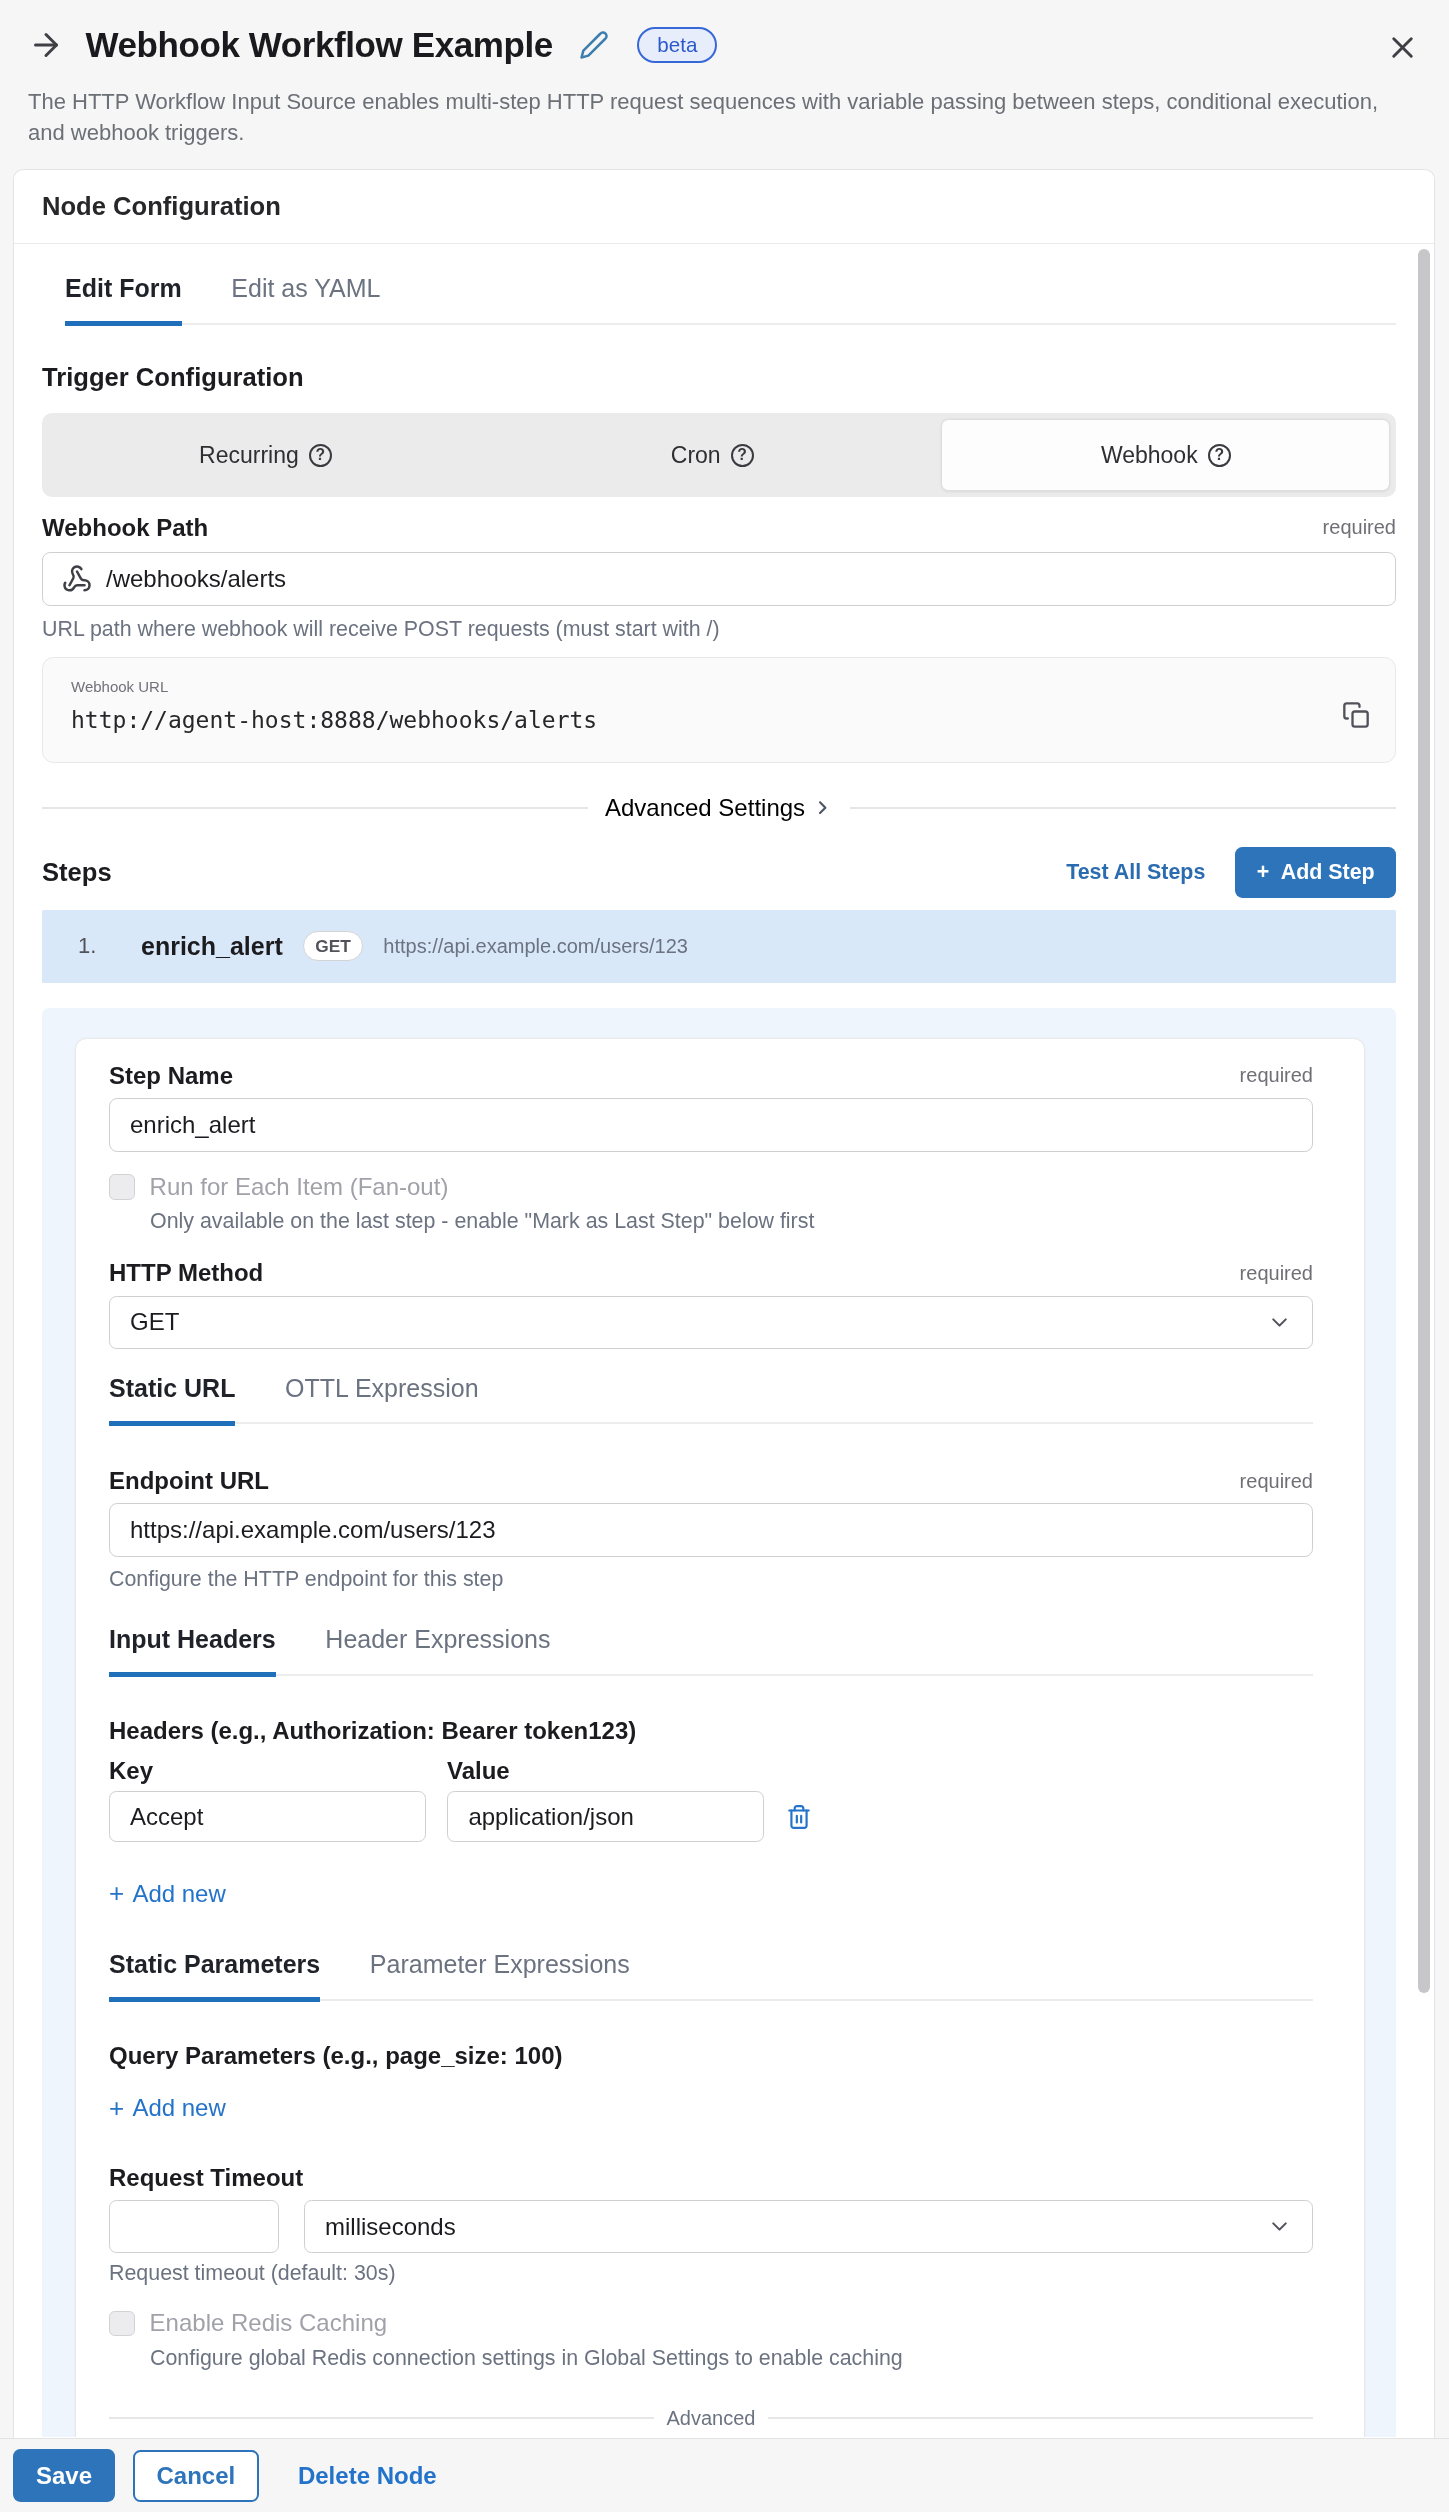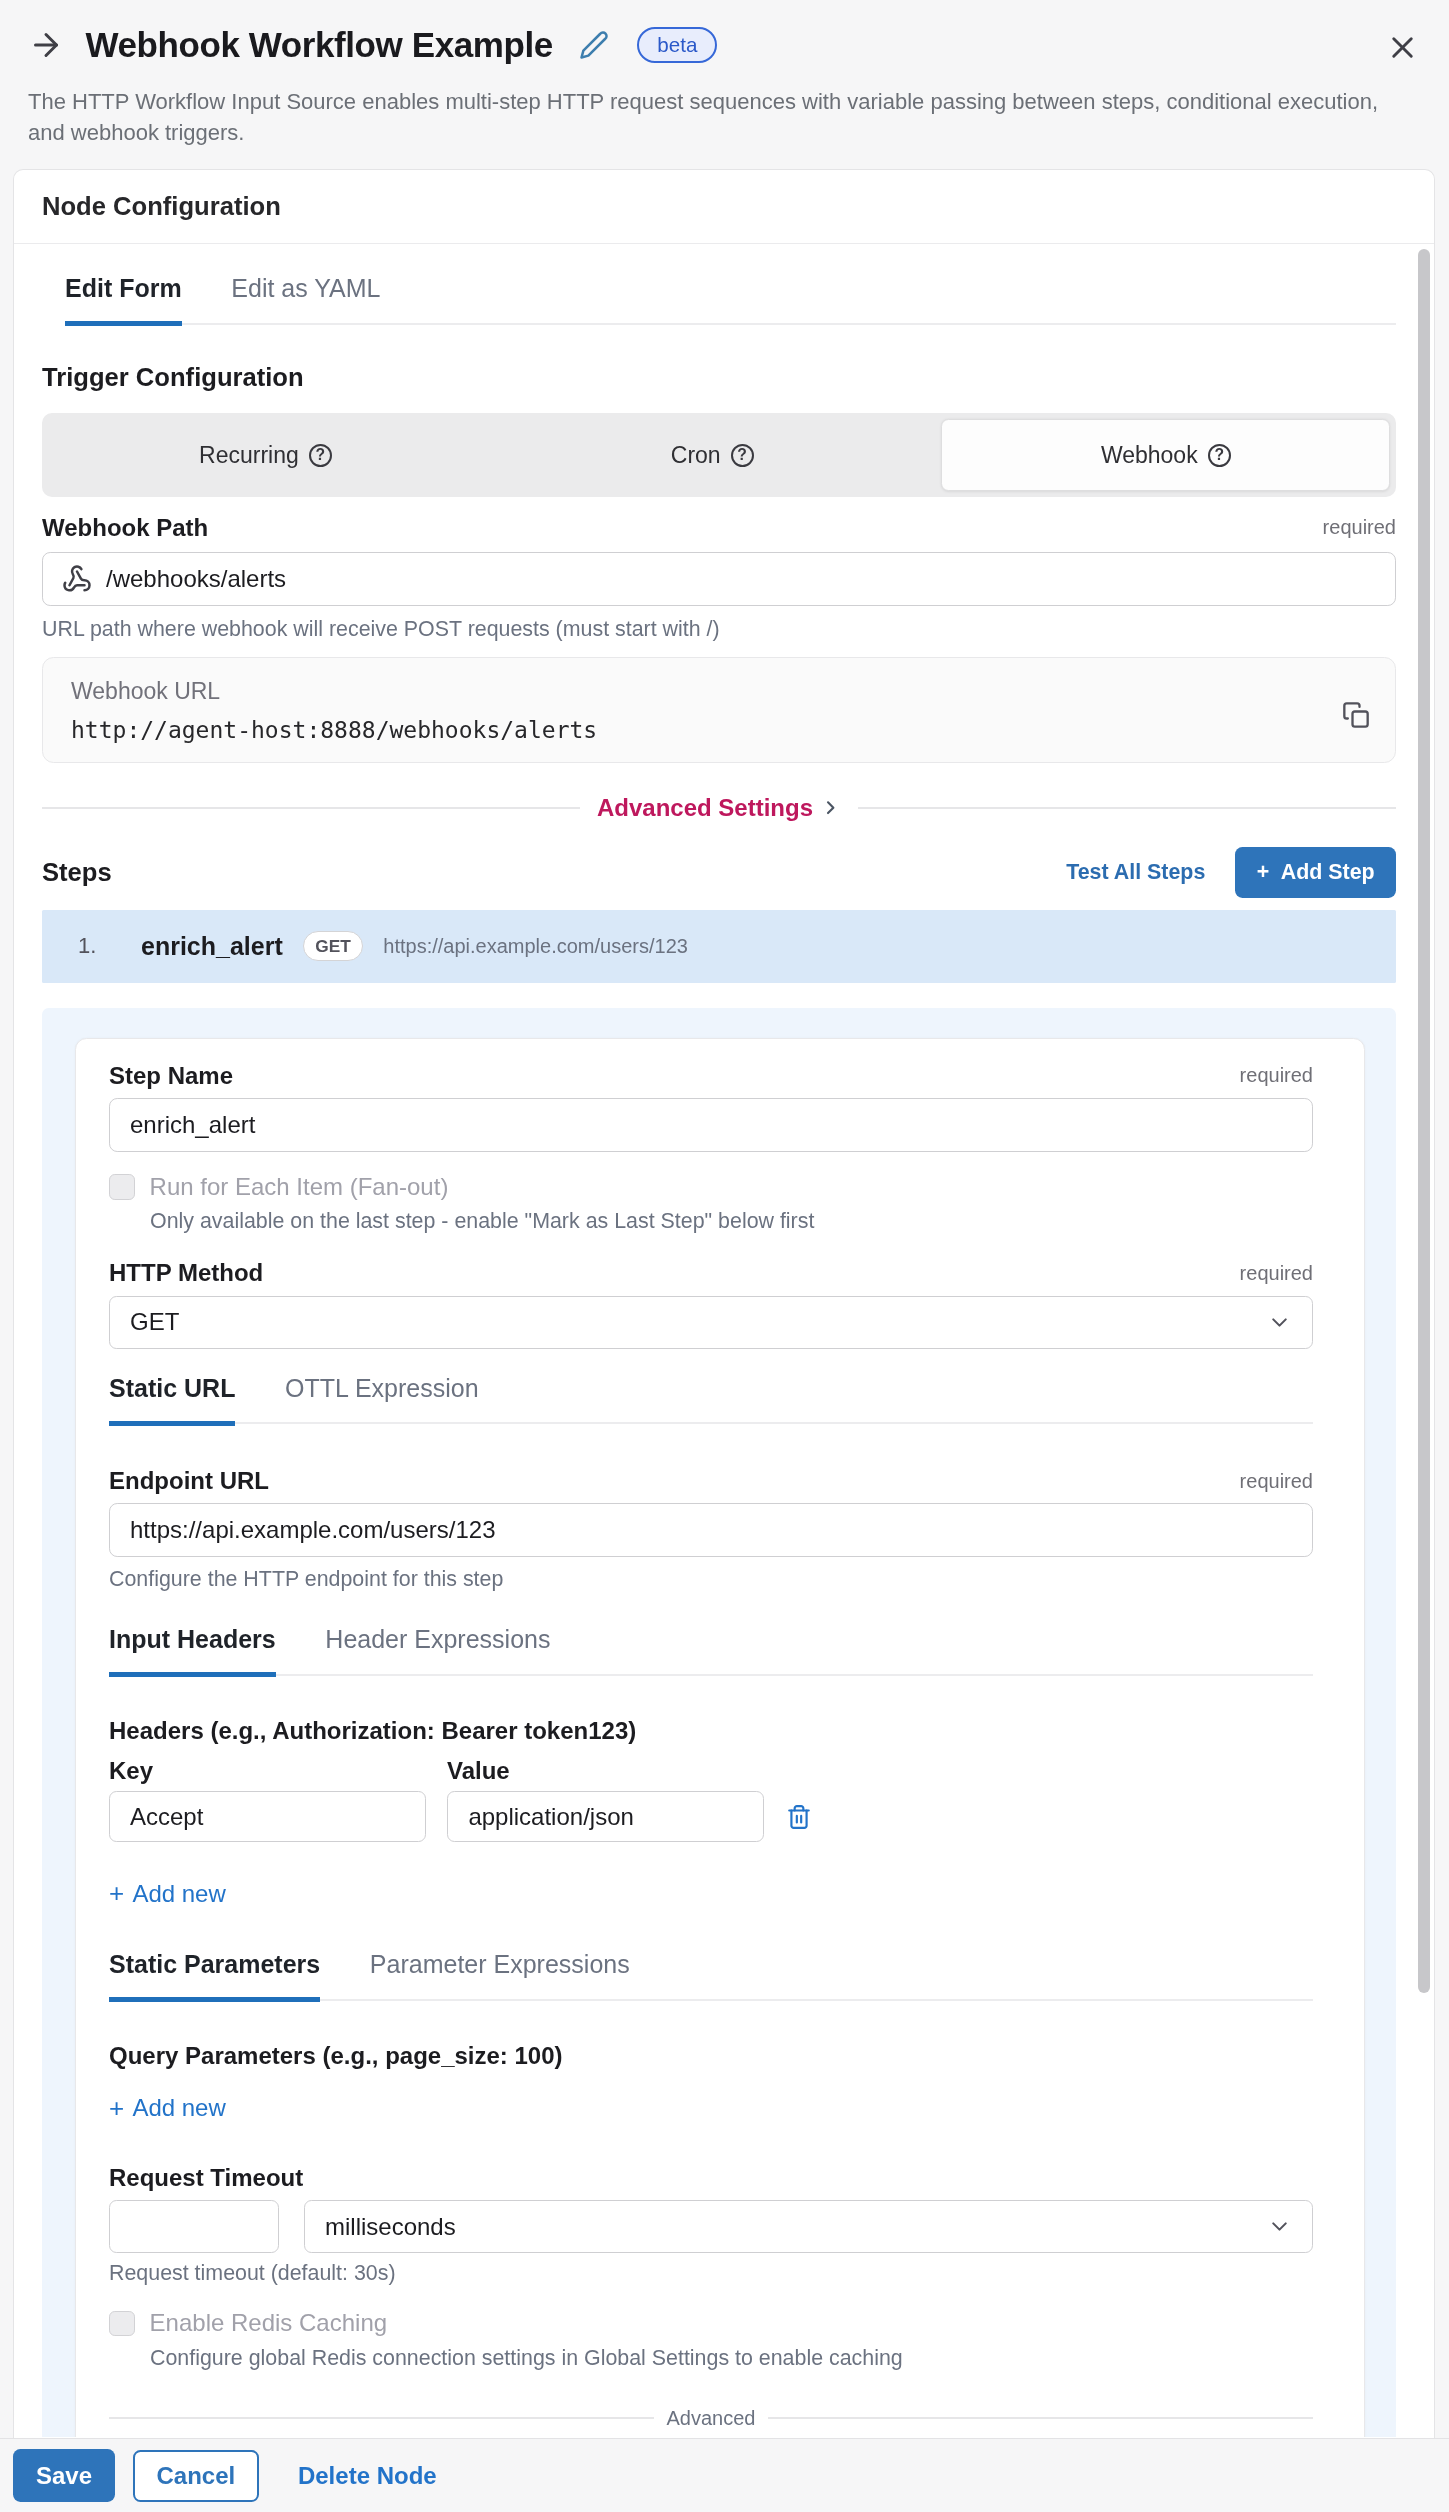--- a/index.html
+++ b/index.html
@@ -97,32 +97,32 @@
   .input-wrap { position: relative; margin-top: 10px; }
   .input-wrap .lead-icon { position: absolute; left: 20px; top: 50%; transform: translateY(-50%); }
   .input-wrap .text-input { padding-left: 63px; }
   .help-path { margin-top: 11.5px; }
 
   
   .url-panel {
     margin-top: 15px; background: #fafafa; border: 1.6px solid #e8e8ea;
     border-radius: 11.5px; padding: 20px 28px; position: relative; height: 106px;
   }
-  .url-panel-label { font-size: 23px; color: #71717a; }
+  .url-panel-label { font-size: 15px; color: #71717a; }
   .url-value {
     margin-top: 11.5px; font-family: "DejaVu Sans Mono", monospace;
     font-size: 23px; color: #27272a;
   }
   .copy-btn { position: absolute; right: 25px; top: 43px; cursor: pointer; }
 
   
   .adv-divider { margin-top: 31px; display: flex; align-items: center; gap: 16.5px; cursor: pointer; }
   .adv-divider .line { flex: 1; height: 1.6px; background: #e6e6e8; }
   .adv-divider .adv-text {
-    font-size: 24px; color: #be185d; font-weight: 700;
+    font-size: 24px; color: #000000; font-weight: 400;
     display: inline-flex; align-items: center; gap: 6.6px;
   }
 
   
   .steps-head { margin-top: 25px; display: flex; align-items: center; justify-content: space-between; height: 51px; }
   .steps-actions { display: flex; align-items: center; gap: 30px; }
   .test-all { font-size: 21.4px; font-weight: 700; color: #2b6cb0; cursor: pointer; }
   .add-step-btn {
     background: #2e74ba; color: #fff; border: none; border-radius: 7.4px;
     font-family: "Liberation Sans", sans-serif;

